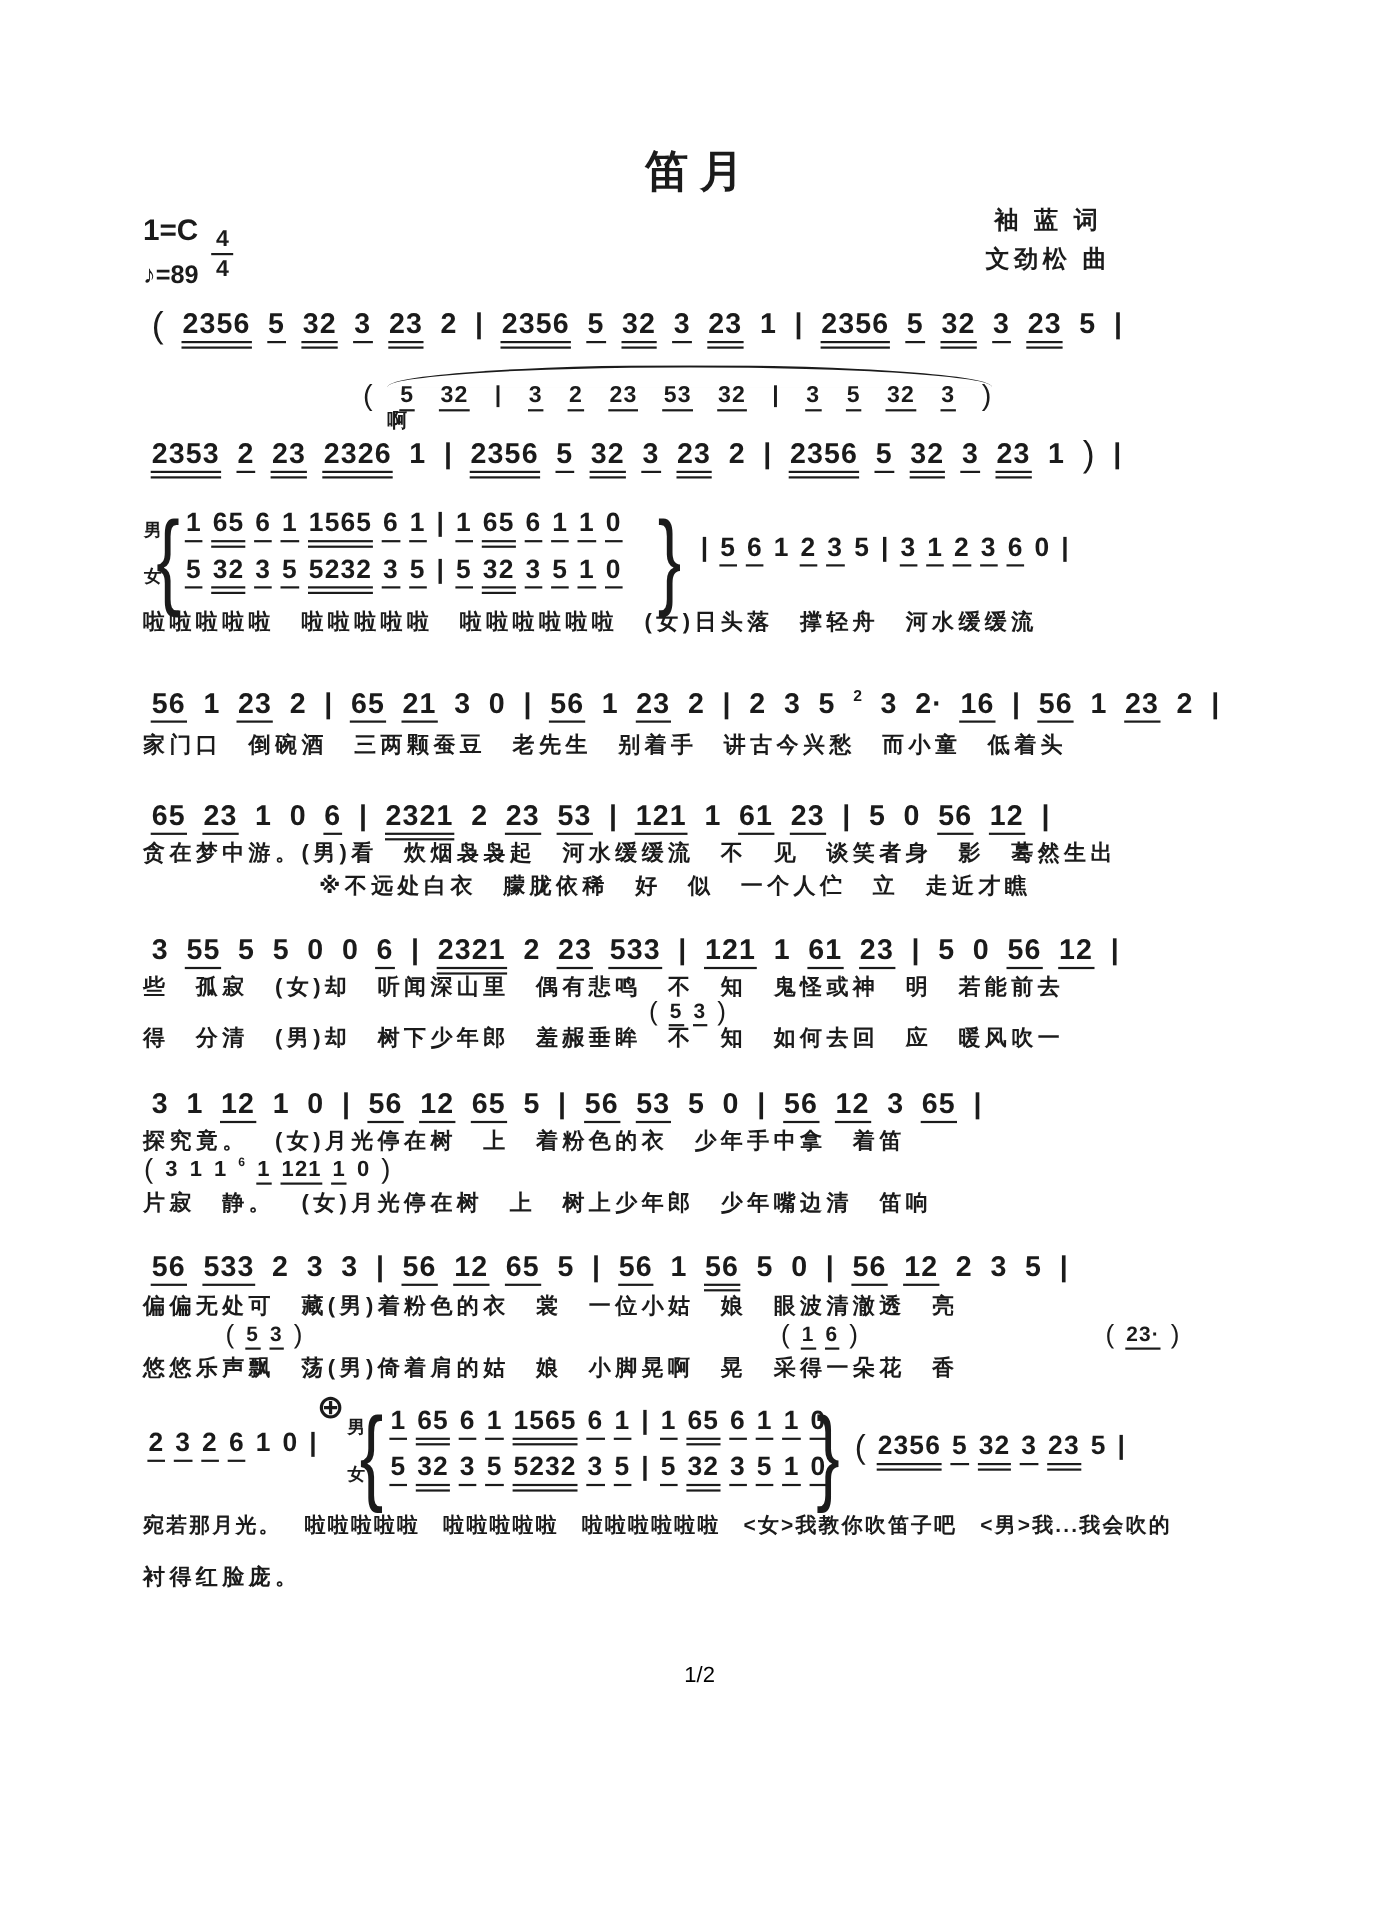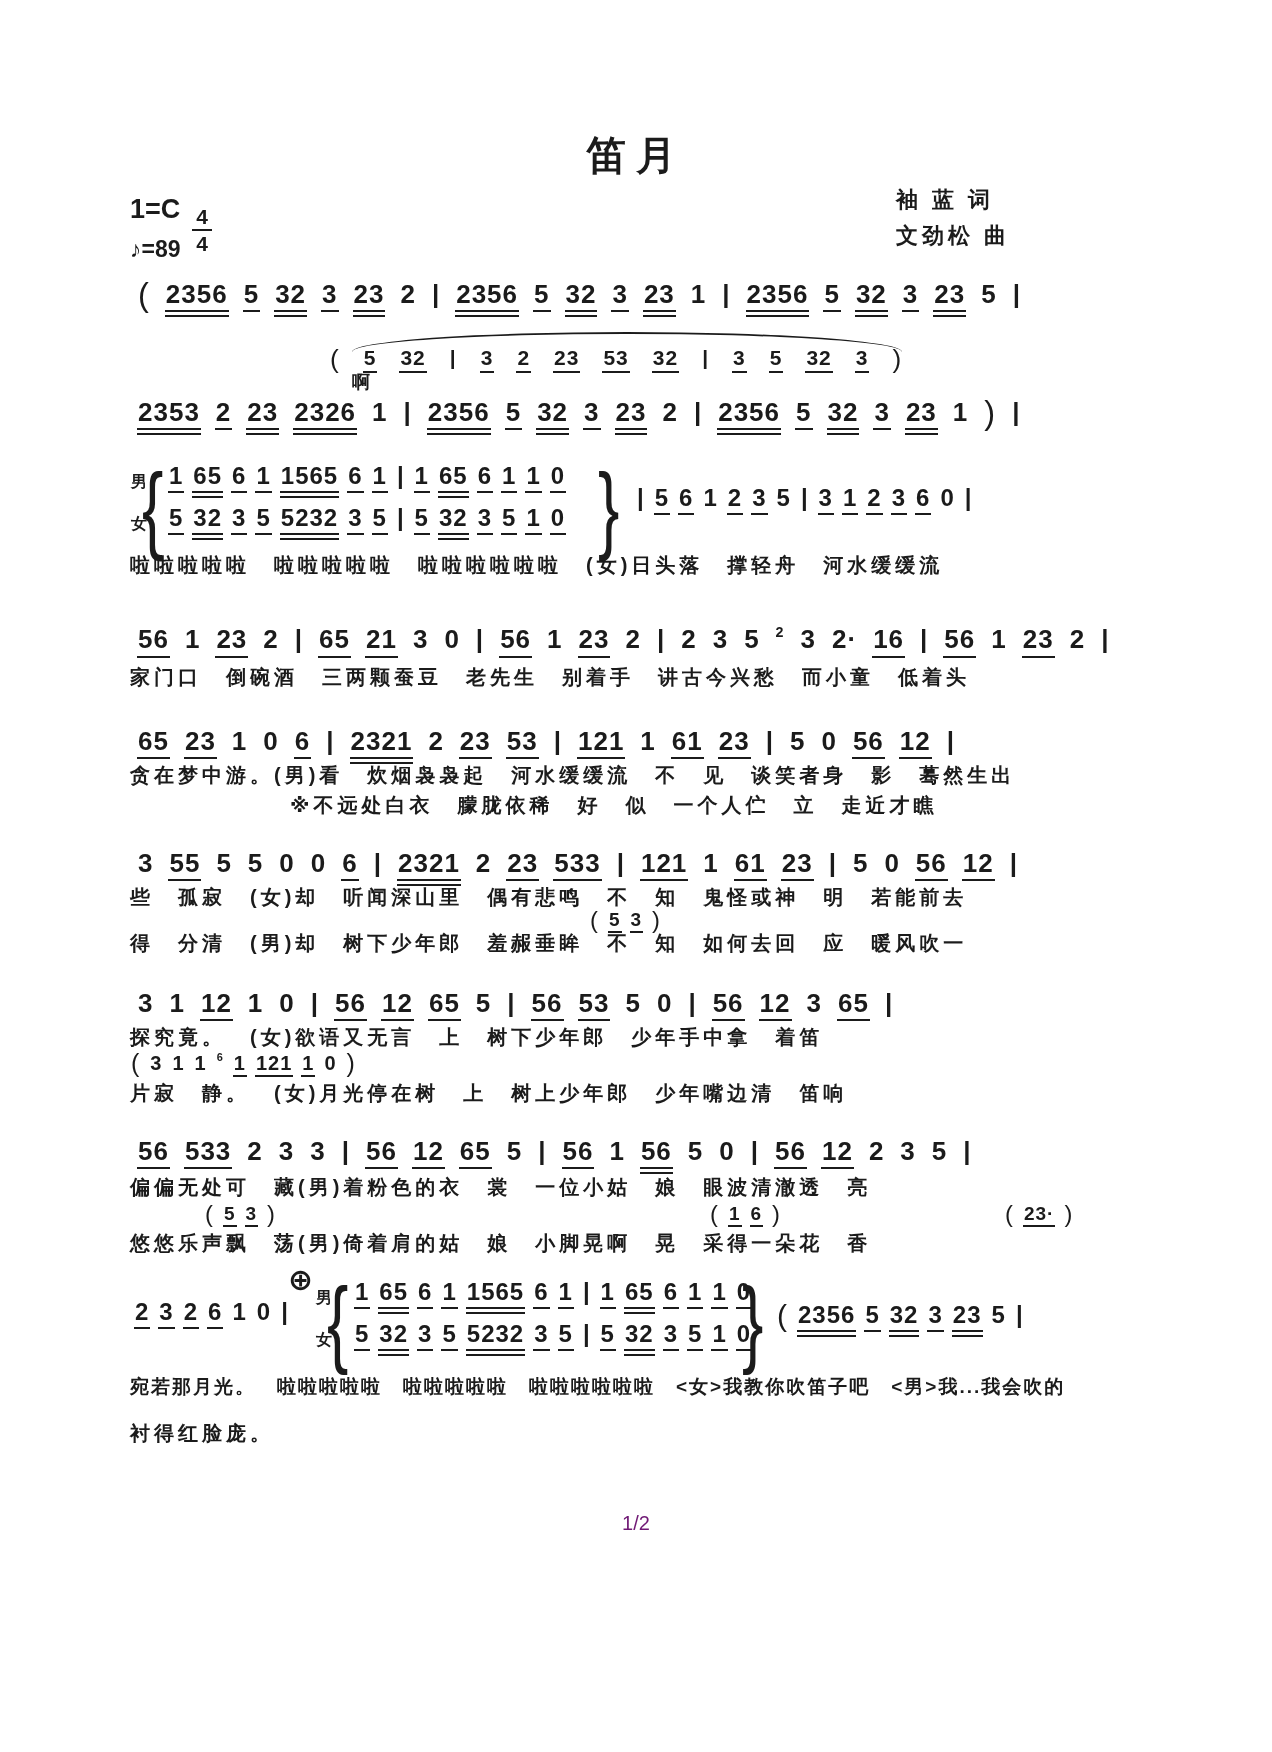--- a/index.html
+++ b/index.html
@@ -9,23 +9,23 @@
     overflow:hidden;border-right:2px solid #cfcfcf;border-bottom:2px solid #cfcfcf;
   }
   .title{position:absolute;top:128px;left:0;width:100%;text-align:center;
          font-size:40px;font-weight:bold;letter-spacing:10px;font-family:Liberation Mono, monospace;}
   .keyrow{position:absolute;left:130px;top:194px;font-size:27px;font-weight:bold;white-space:nowrap;}
   .timesig{display:inline-flex;flex-direction:column;align-items:center;vertical-align:-6px;
            margin-left:12px;font-size:21px;font-weight:bold;line-height:1;}
   .timesig .tn{border-bottom:2px solid #1b1b1b;padding:0 4px 2px;}
   .timesig .td{padding-top:2px;}
   .tempo{position:absolute;left:130px;top:236px;font-size:23px;font-weight:bold;}
-  .credits{position:absolute;top:182px;right:262px;text-align:left;font-size:22px;
+  .credits{position:absolute;top:182px;right:262px;text-align:center;font-size:22px;
            font-weight:600;line-height:36px;letter-spacing:4px;}
-  .footer{position:absolute;top:1512px;left:0;width:100%;text-align:center;font-size:20px;color:#701a75;}
+  .footer{position:absolute;top:1512px;left:0;width:100%;text-align:center;font-size:20px;color:#000000;}
 
   .nline{position:absolute;white-space:nowrap;font-weight:bold;font-size:26px;line-height:1.2;}
   .nline .nt{display:inline-block;margin:0 7px;padding:0 1px;letter-spacing:1px;}
   .nline.tight .nt{margin:0 4px;}
   .nline.wide .nt{margin:0 11px;}
   .u1{border-bottom:2px solid #1b1b1b;padding-bottom:3px;}
   .u2{border-bottom:7px double #1b1b1b;padding-bottom:1px;}
   .bar{font-weight:600;border:none;}
   .paren{font-weight:400;font-size:1.25em;vertical-align:-0.1em;margin:0 3px;border:none;}
   .sm{font-size:0.55em;vertical-align:0.8em;margin:0 0 0 -4px;border:none;}
@@ -82,21 +82,21 @@
   <div class="nline" style="left:130px;top:726px;"><span class="nt u1">65</span><span class="nt u1">23</span><span class="nt">1</span><span class="nt">0</span><span class="nt u1">6</span><span class="nt bar">|</span><span class="nt u2">2321</span><span class="nt">2</span><span class="nt u1">23</span><span class="nt u1">53</span><span class="nt bar">|</span><span class="nt u1">121</span><span class="nt">1</span><span class="nt u1">61</span><span class="nt u1">23</span><span class="nt bar">|</span><span class="nt">5</span><span class="nt">0</span><span class="nt u1">56</span><span class="nt u1">12</span><span class="nt bar">|</span></div>
   <div class="lyr" style="left:130px;top:762px;">贪在梦中游。(男)看　炊烟袅袅起　河水缓缓流　不　见　谈笑者身　影　蓦然生出</div>
   <div class="lyr" style="left:290px;top:792px;">※不远处白衣　朦胧依稀　好　似　一个人伫　立　走近才瞧</div>
 
   <div class="nline" style="left:130px;top:848px;"><span class="nt">3</span><span class="nt u1">55</span><span class="nt">5</span><span class="nt">5</span><span class="nt">0</span><span class="nt">0</span><span class="nt u1">6</span><span class="nt bar">|</span><span class="nt u2">2321</span><span class="nt">2</span><span class="nt u1">23</span><span class="nt u1">533</span><span class="nt bar">|</span><span class="nt u1">121</span><span class="nt">1</span><span class="nt u1">61</span><span class="nt u1">23</span><span class="nt bar">|</span><span class="nt">5</span><span class="nt">0</span><span class="nt u1">56</span><span class="nt u1">12</span><span class="nt bar">|</span></div>
   <div class="lyr" style="left:130px;top:884px;">些　孤寂　(女)却　听闻深山里　偶有悲鸣　不　知　鬼怪或神　明　若能前去</div>
   <div class="nline tight" style="left:585px;top:906px;font-size:19px;"><span class="nt paren">(</span><span class="nt u1">5</span><span class="nt u1">3</span><span class="nt paren">)</span></div>
   <div class="lyr" style="left:130px;top:930px;">得　分清　(男)却　树下少年郎　羞赧垂眸　不　知　如何去回　应　暖风吹一</div>
 
   <div class="nline" style="left:130px;top:988px;"><span class="nt">3</span><span class="nt">1</span><span class="nt u1">12</span><span class="nt">1</span><span class="nt">0</span><span class="nt bar">|</span><span class="nt u1">56</span><span class="nt u1">12</span><span class="nt u1">65</span><span class="nt">5</span><span class="nt bar">|</span><span class="nt u1">56</span><span class="nt u1">53</span><span class="nt">5</span><span class="nt">0</span><span class="nt bar">|</span><span class="nt u1">56</span><span class="nt u1">12</span><span class="nt">3</span><span class="nt u1">65</span><span class="nt bar">|</span></div>
-  <div class="lyr" style="left:130px;top:1024px;">探究竟。　(女)欲语又无言　上　树下少年郎　少年手中拿　着笛</div>
+  <div class="lyr" style="left:130px;top:1024px;">探究竟。　(女)月光停在树　上　着粉色的衣　少年手中拿　着笛</div>
   <div class="nline tight" style="left:126px;top:1048px;font-size:20px;"><span class="nt paren">(</span><span class="nt">3</span><span class="nt">1</span><span class="nt">1</span><span class="nt sm">6</span><span class="nt u1">1</span><span class="nt u1">121</span><span class="nt u1">1</span><span class="nt">0</span><span class="nt paren">)</span></div>
   <div class="lyr" style="left:130px;top:1080px;">片寂　静。　(女)月光停在树　上　树上少年郎　少年嘴边清　笛响</div>
 
   <div class="nline" style="left:130px;top:1136px;"><span class="nt u1">56</span><span class="nt u1">533</span><span class="nt">2</span><span class="nt">3</span><span class="nt">3</span><span class="nt bar">|</span><span class="nt u1">56</span><span class="nt u1">12</span><span class="nt u1">65</span><span class="nt">5</span><span class="nt bar">|</span><span class="nt u1">56</span><span class="nt">1</span><span class="nt u2">56</span><span class="nt">5</span><span class="nt">0</span><span class="nt bar">|</span><span class="nt u1">56</span><span class="nt u1">12</span><span class="nt">2</span><span class="nt">3</span><span class="nt">5</span><span class="nt bar">|</span></div>
   <div class="lyr" style="left:130px;top:1174px;">偏偏无处可　藏(男)着粉色的衣　裳　一位小姑　娘　眼波清澈透　亮</div>
   <div class="nline tight" style="left:200px;top:1200px;font-size:19px;"><span class="nt paren">(</span><span class="nt u1">5</span><span class="nt u1">3</span><span class="nt paren">)</span></div>
   <div class="nline tight" style="left:705px;top:1200px;font-size:19px;"><span class="nt paren">(</span><span class="nt u1">1</span><span class="nt u1">6</span><span class="nt paren">)</span></div>
   <div class="nline tight" style="left:1000px;top:1200px;font-size:19px;"><span class="nt paren">(</span><span class="nt u1">23·</span><span class="nt paren">)</span></div>
   <div class="lyr" style="left:130px;top:1230px;">悠悠乐声飘　荡(男)倚着肩的姑　娘　小脚晃啊　晃　采得一朵花　香</div>
 

